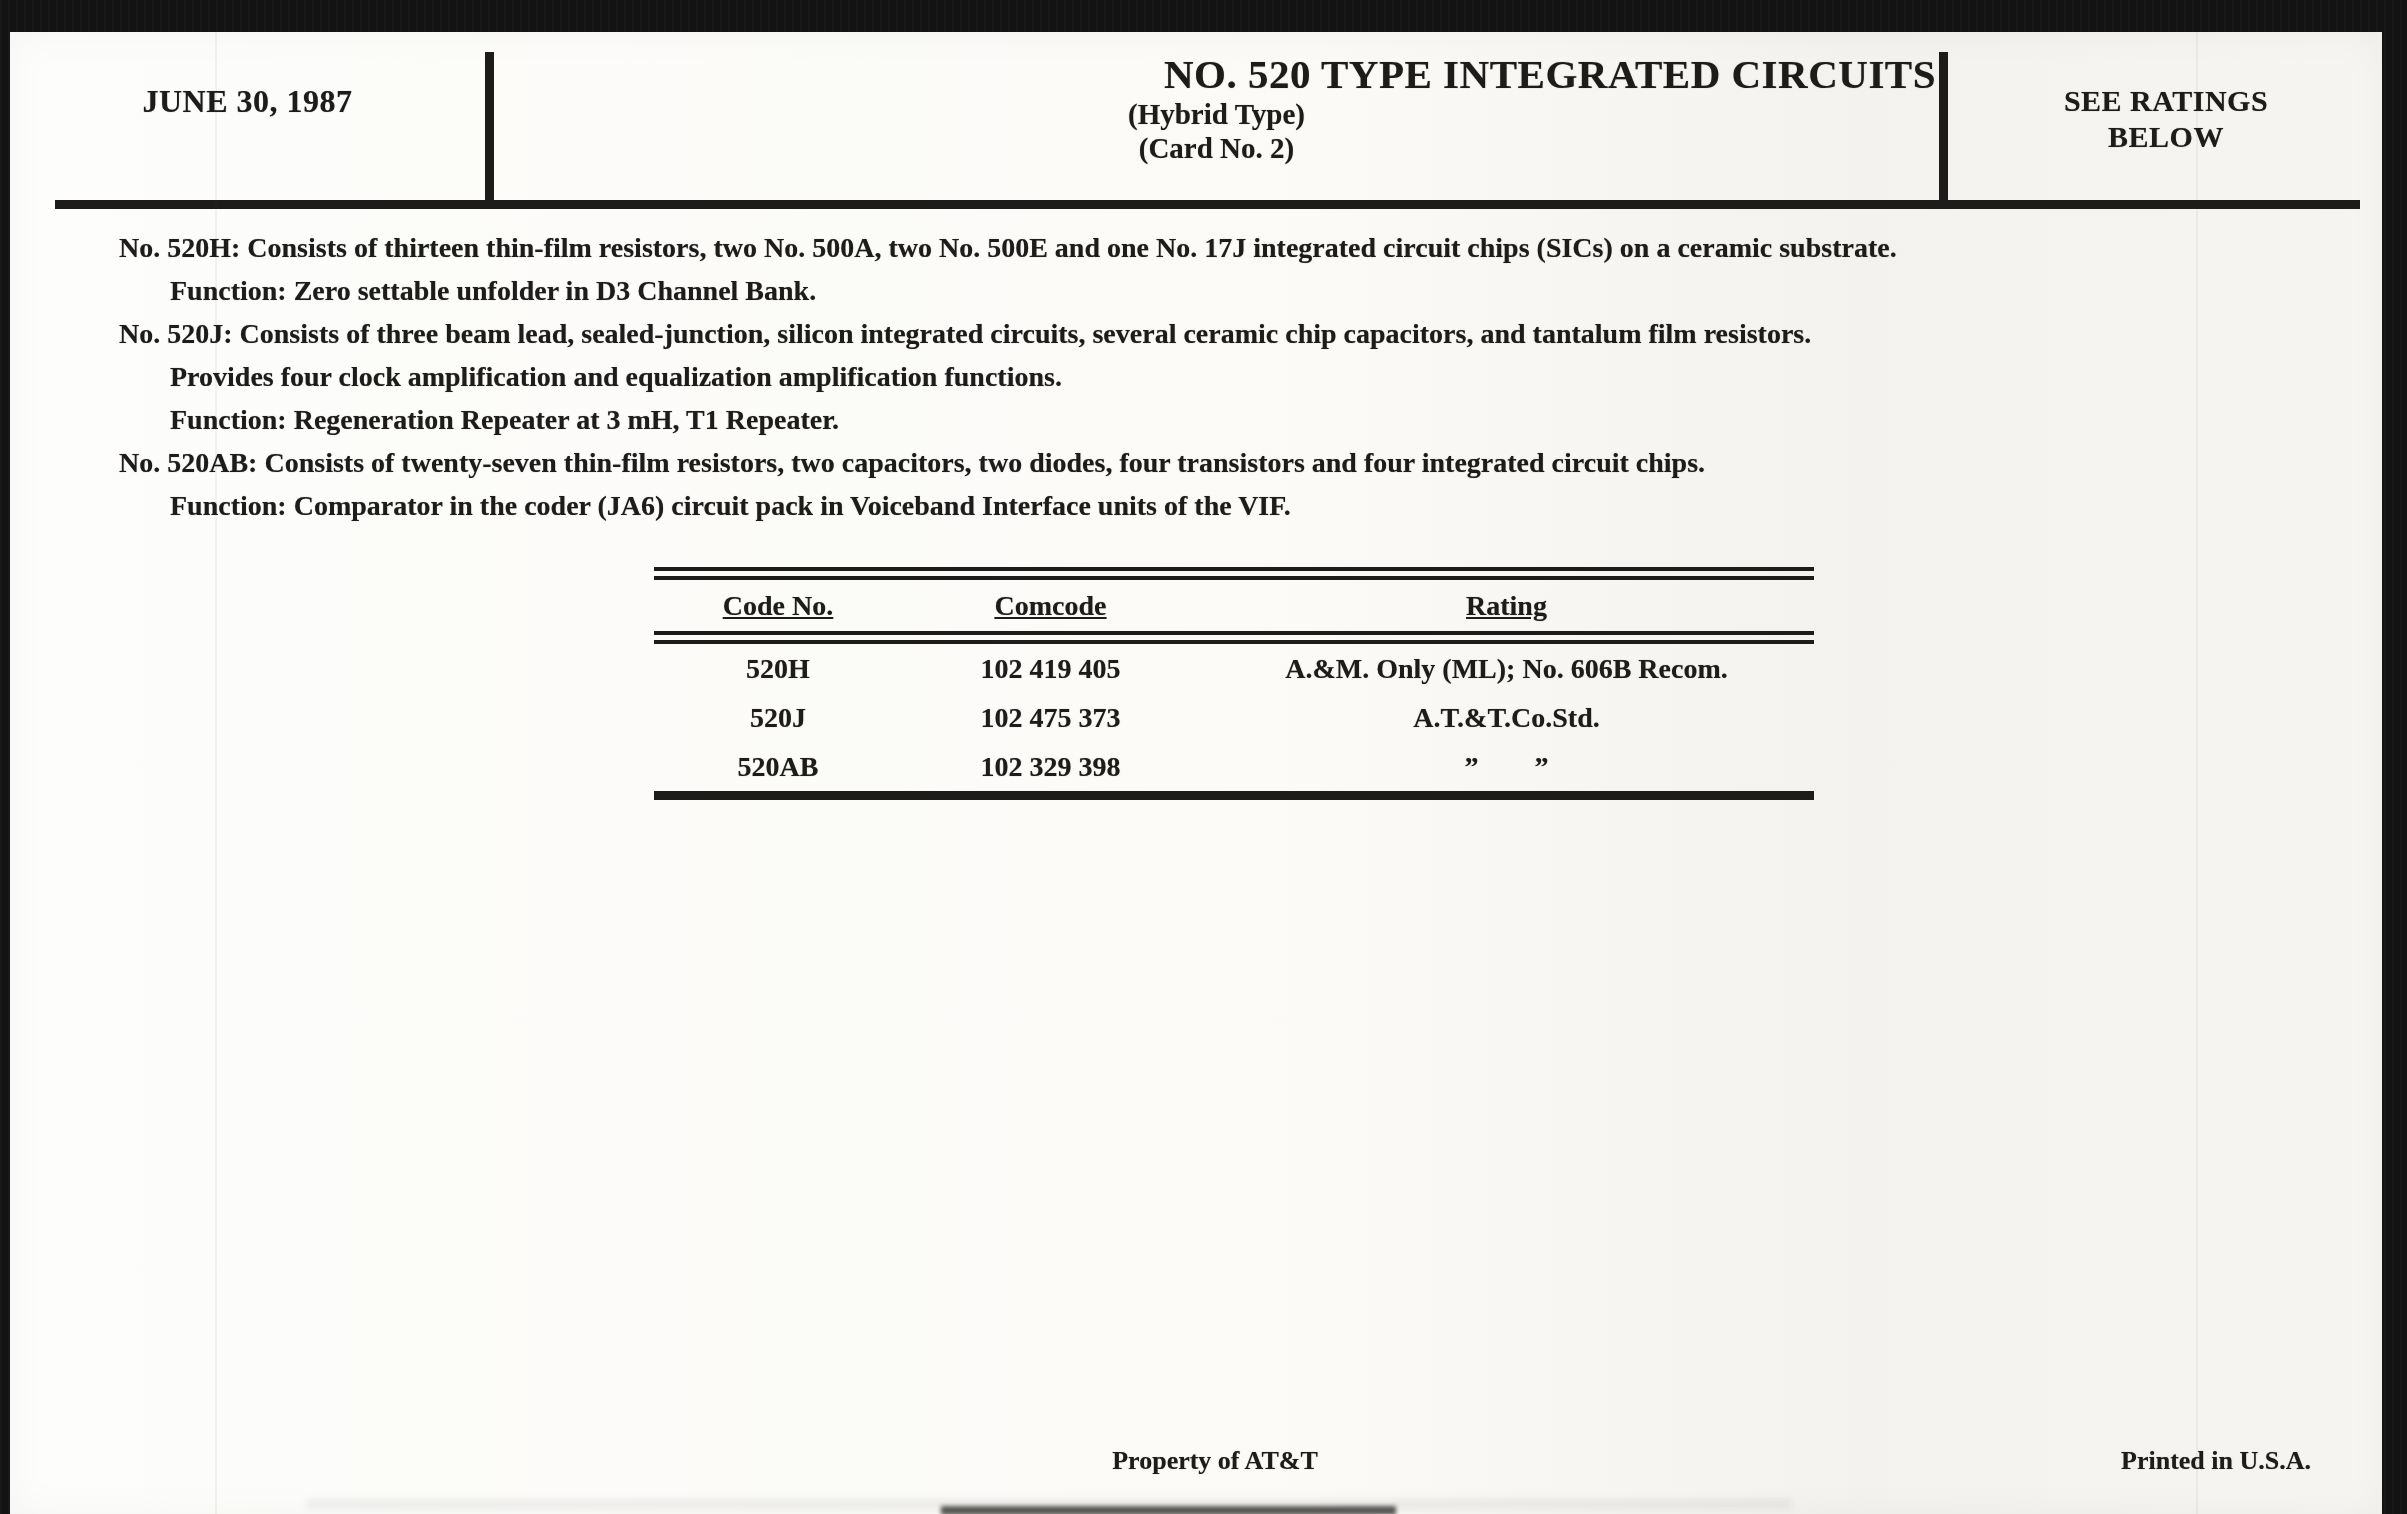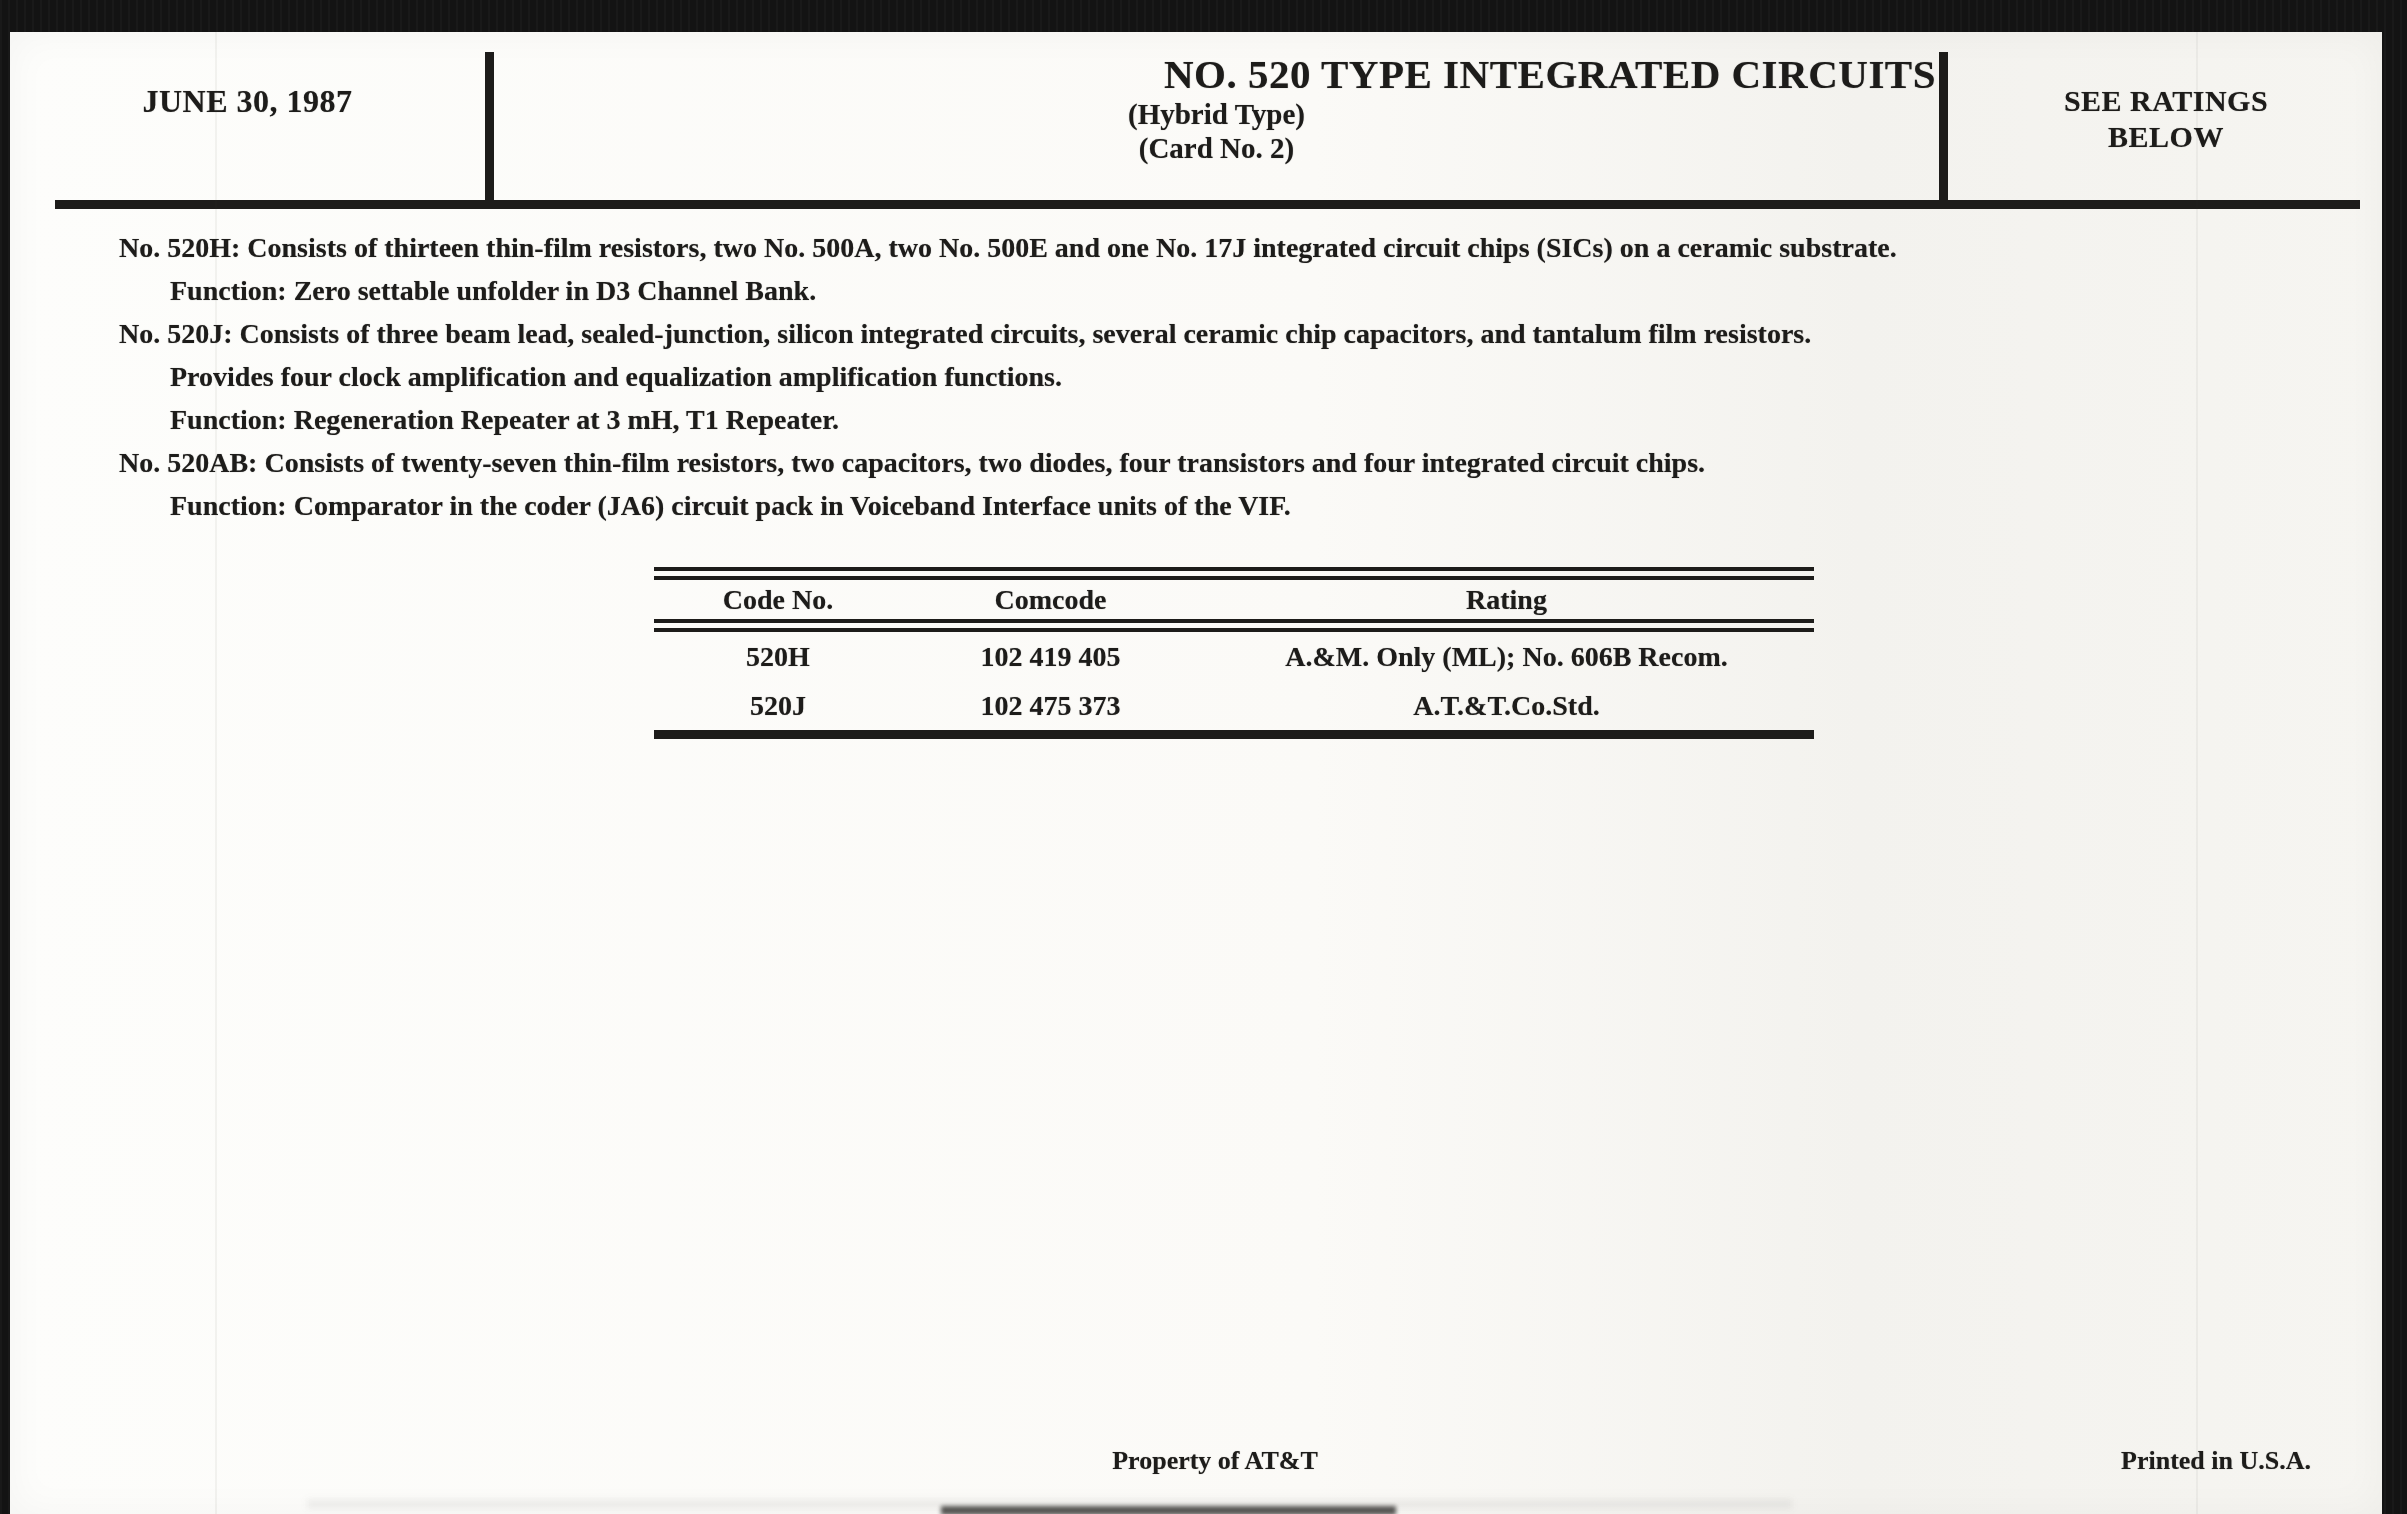--- a/index.html
+++ b/index.html
@@ -40,21 +40,21 @@
     position:absolute;left:109px;top:194px;right:10px;
     font-size:28px;line-height:43px;white-space:nowrap;
   }
   .body-text .indent{padding-left:51px;}
   
   .rtable{position:absolute;left:644px;top:535px;width:1160px;}
   .rule-double{height:5px;border-top:4px solid #1d1c1a;border-bottom:4px solid #1d1c1a;}
   .rule-thick{height:9px;background:#1d1c1a;}
   .trow{display:grid;grid-template-columns:248px 297px 1fr;align-items:center;height:49px;font-size:28px;}
   .trow > div{text-align:center;}
-  .trow.thead{height:39px;}
+  .trow.thead{height:51px;text-decoration:underline;}
   
   .foot-property{position:absolute;left:1205px;top:1414px;transform:translateX(-50%);font-size:26px;font-family:Liberation Serif, serif;}
   .foot-printed{position:absolute;right:71px;top:1414px;font-size:26px;}
   
   .fold-a{position:absolute;left:205px;top:0;bottom:0;width:2px;background:rgba(60,60,55,0.06);}
   .fold-b{position:absolute;left:2186px;top:0;bottom:0;width:2px;background:rgba(60,60,55,0.05);}
   .bottom-smudge{
     position:absolute;left:931px;bottom:0;width:455px;height:9px;
     background:#3c3b39;filter:blur(2px);opacity:0.85;
   }
@@ -106,20 +106,25 @@
     <div class="trow txt">
       <div>520H</div>
       <div>102 419 405</div>
       <div>A.&amp;M. Only (ML); No. 606B Recom.</div>
     </div>
     <div class="trow txt">
       <div>520J</div>
       <div>102 475 373</div>
       <div>A.T.&amp;T.Co.Std.</div>
     </div>
+    <div class="trow txt">
+      <div>520AB</div>
+      <div>102 329 398</div>
+      <div>”  ”</div>
+    </div>
     <div class="rule-thick"></div>
   </div>
 
   <div class="foot-property txt">Property of AT&amp;T</div>
   <div class="foot-printed txt">Printed in U.S.A.</div>
 
   <div class="fold-a"></div>
   <div class="fold-b"></div>
   <div class="bottom-haze"></div>
   <div class="bottom-smudge"></div>

